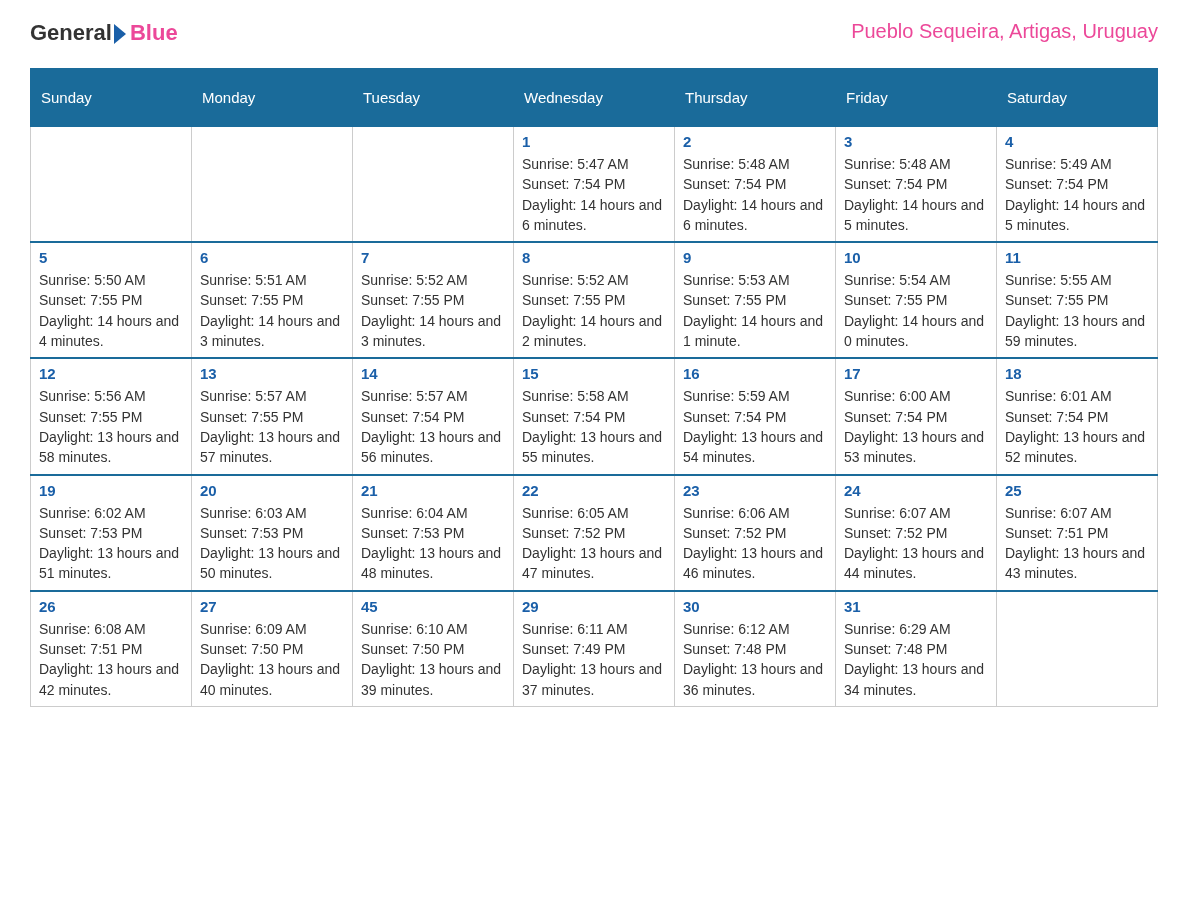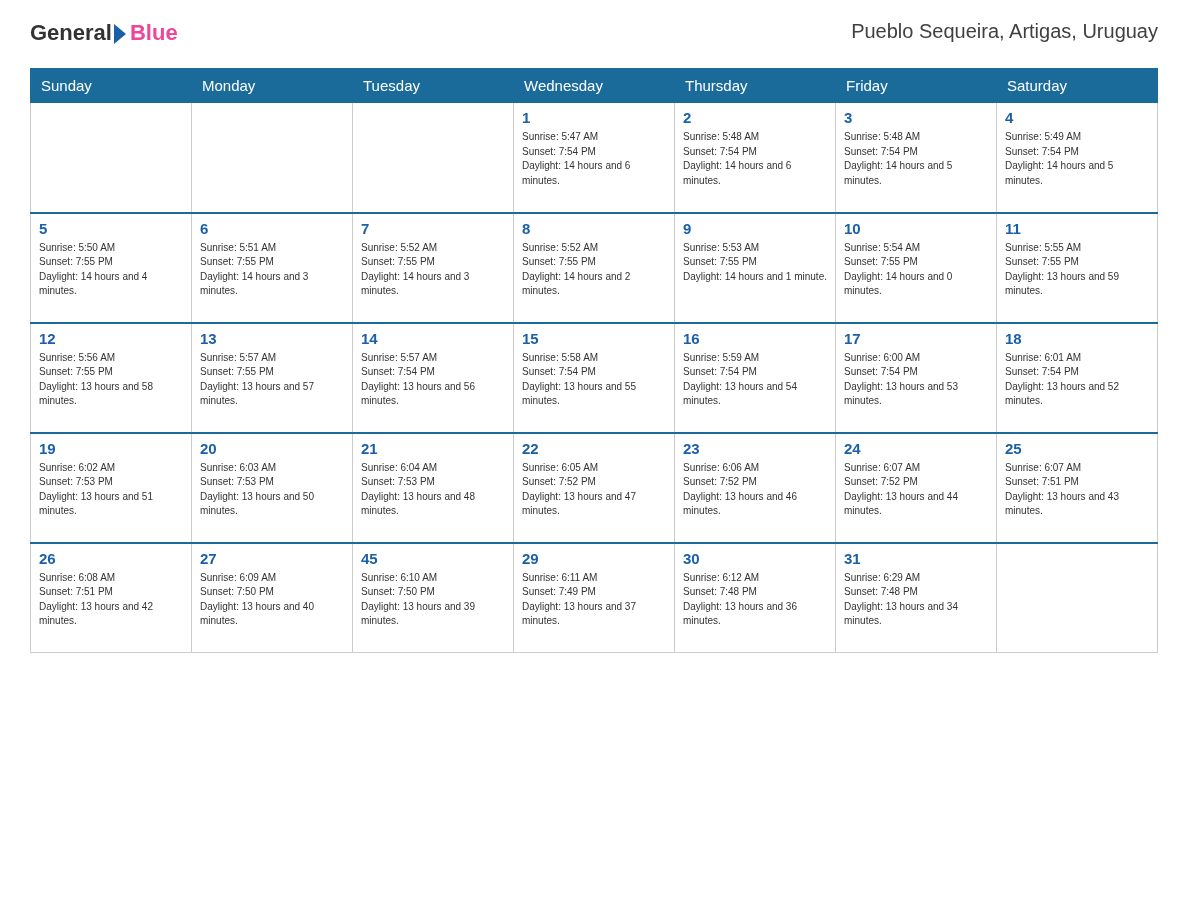--- a/index.html
+++ b/index.html
@@ -48,52 +48,52 @@
     }
     .title-block h1 {
       font-size: 48px;
       font-weight: normal;
       color: #222;
       line-height: 1.1;
     }
     .title-block h2 {
       font-size: 20px;
       font-weight: normal;
-      color: #404040;
+      color: #ec4899;
     }
     .calendar {
       width: 100%;
       border-collapse: collapse;
       border: 1px solid #aaa;
     }
     .calendar th {
       background-color: #1a6b9a;
       color: #fff;
-      padding: 8px 10px;
+      padding: 20px 10px;
       text-align: left;
       font-size: 15px;
       font-weight: normal;
       border: 1px solid #1a6b9a;
     }
     .calendar td {
       vertical-align: top;
       border: 1px solid #ccc;
       padding: 6px 8px;
       width: calc(100% / 7);
       min-height: 110px;
       height: 110px;
     }
     .cell-day {
       font-size: 15px;
       font-weight: bold;
       color: #1a5fa8;
       margin-bottom: 4px;
     }
     .cell-info {
-      font-size: 10px;
+      font-size: 14px;
       color: #333;
       line-height: 1.45;
     }
     .row-divider td {
       border-top: 2px solid #1a6b9a;
     }
   </style>
 </head>
 <body>
 

